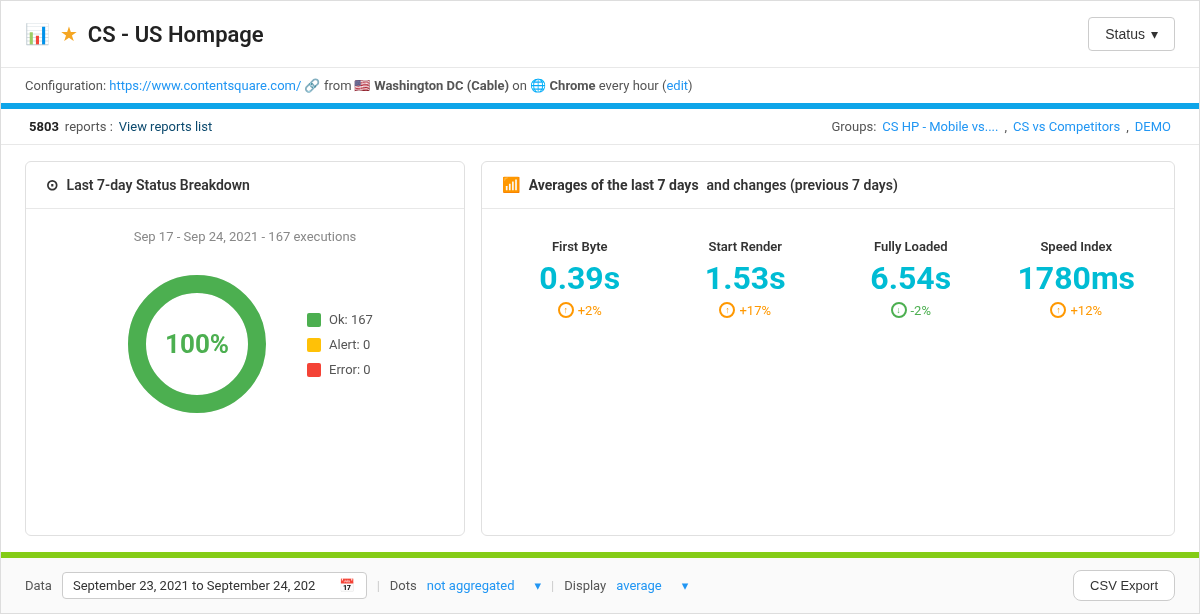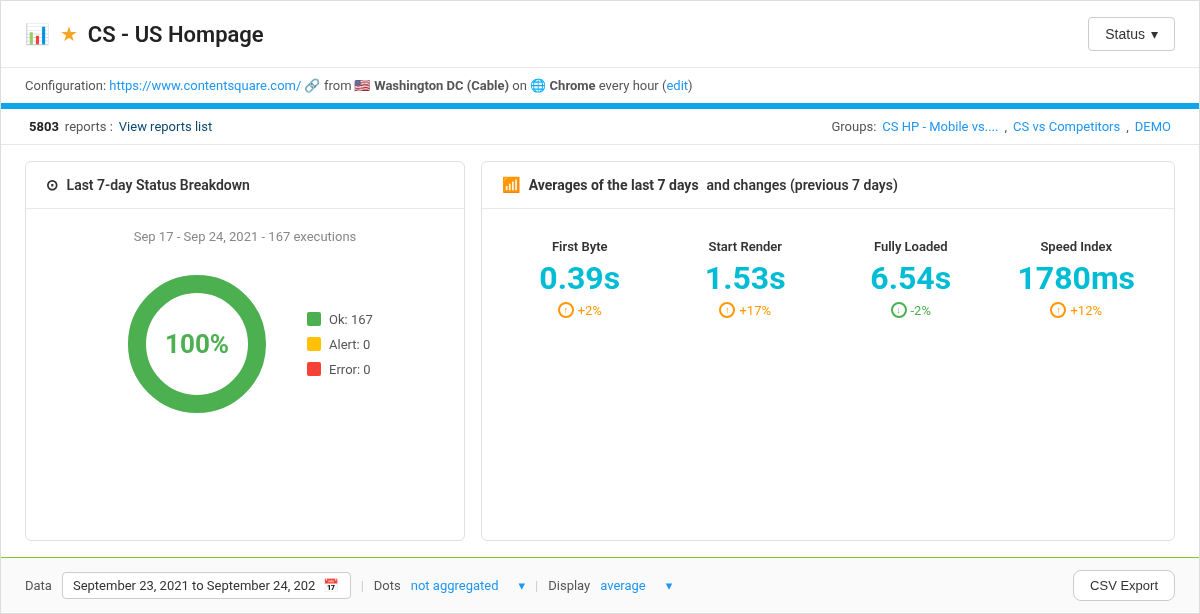--- a/index.html
+++ b/index.html
@@ -176,21 +176,21 @@
       color: #4CAF50;
     }
     .legend {
       display: flex;
       flex-direction: column;
       gap: 10px;
       text-align: left;
     }
     .legend-item {
       display: flex;
-      align-items: flex-start;
+      align-items: flex-end;
       gap: 8px;
       font-size: 13px;
       color: #555;
     }
     .legend-dot {
       width: 14px;
       height: 14px;
       border-radius: 2px;
       flex-shrink: 0;
     }
@@ -238,40 +238,40 @@
       justify-content: center;
       font-size: 9px;
     }
 
     
     .bottom-bar {
       display: flex;
       align-items: center;
       justify-content: space-between;
       padding: 12px 24px;
-      border-top: 1px solid #84cc16;
+      border-top: 6px solid #84cc16;
       background: #fafafa;
     }
     .bottom-left {
       display: flex;
       align-items: center;
       gap: 10px;
       font-size: 13px;
       color: #555;
     }
     .date-input {
       border: 1px solid #ccc;
       border-radius: 4px;
       padding: 5px 10px;
       font-size: 13px;
       color: #333;
       background: #fff;
       display: flex;
       align-items: center;
-      gap: 8px;
+      gap: 24px;
     }
     .dropdown-link {
       color: #2196F3;
       text-decoration: none;
       display: flex;
       align-items: center;
       gap: 20px;
     }
     .csv-btn {
       border: 1px solid #ccc;

